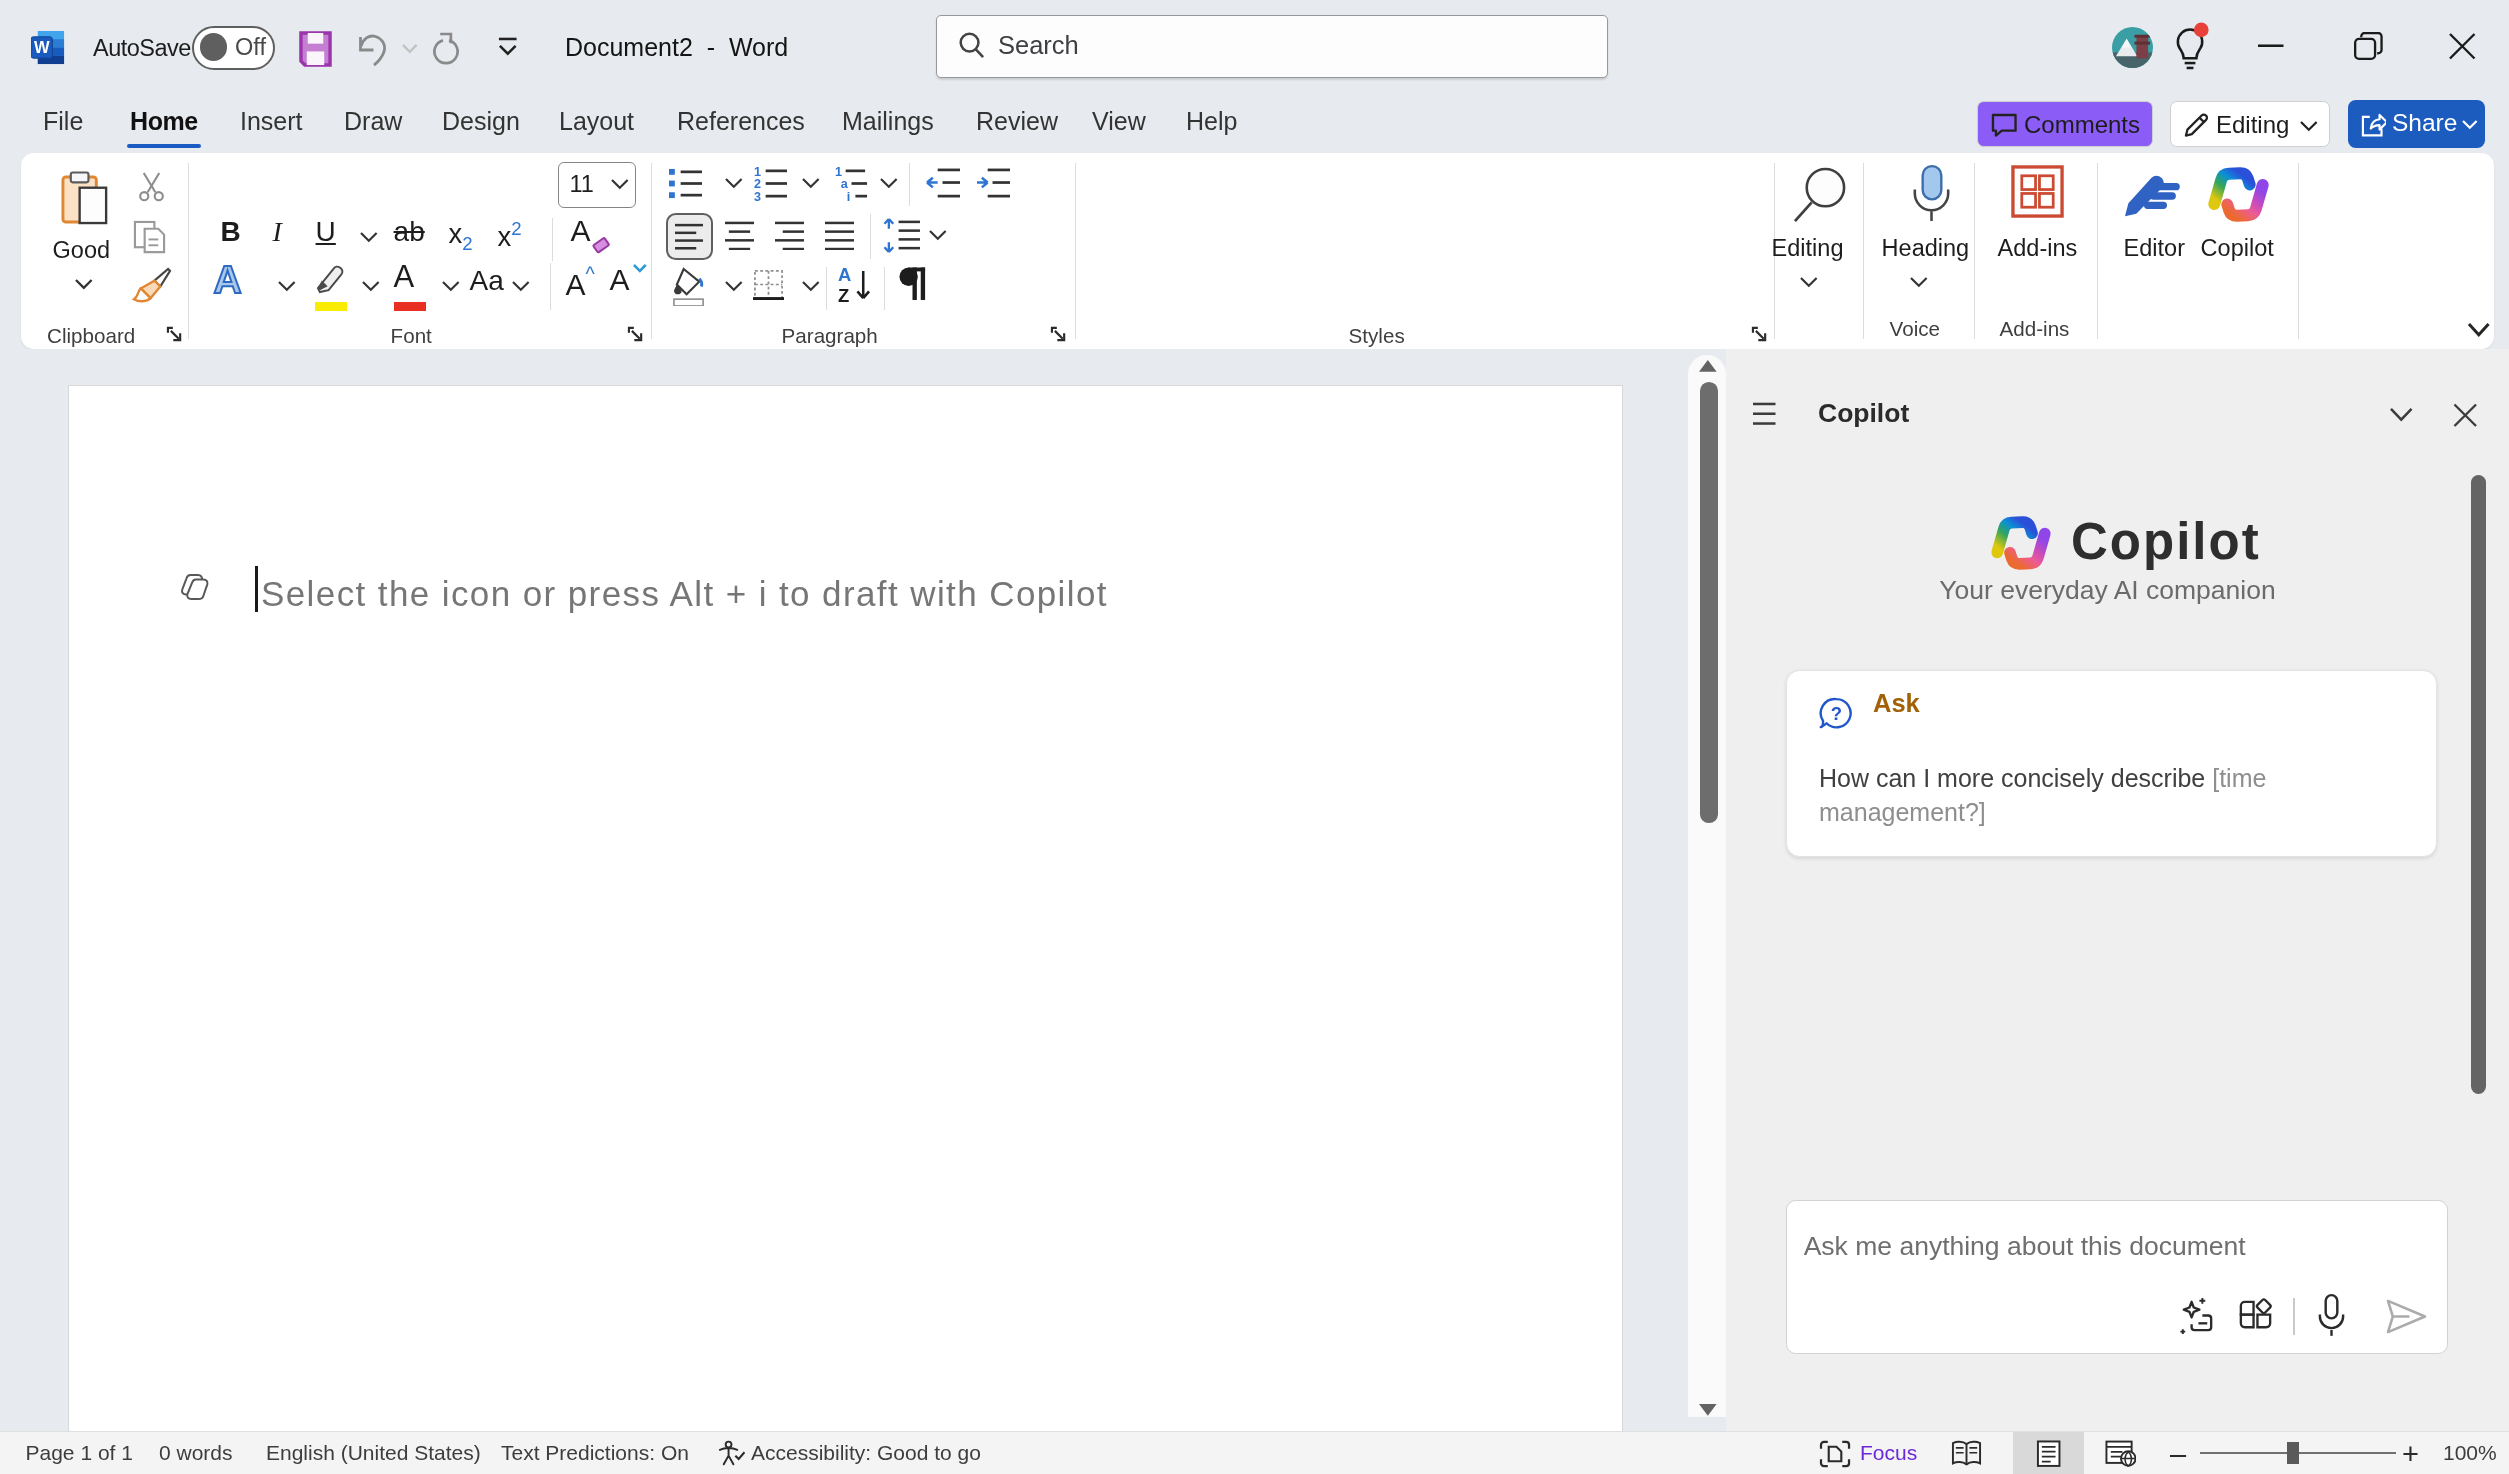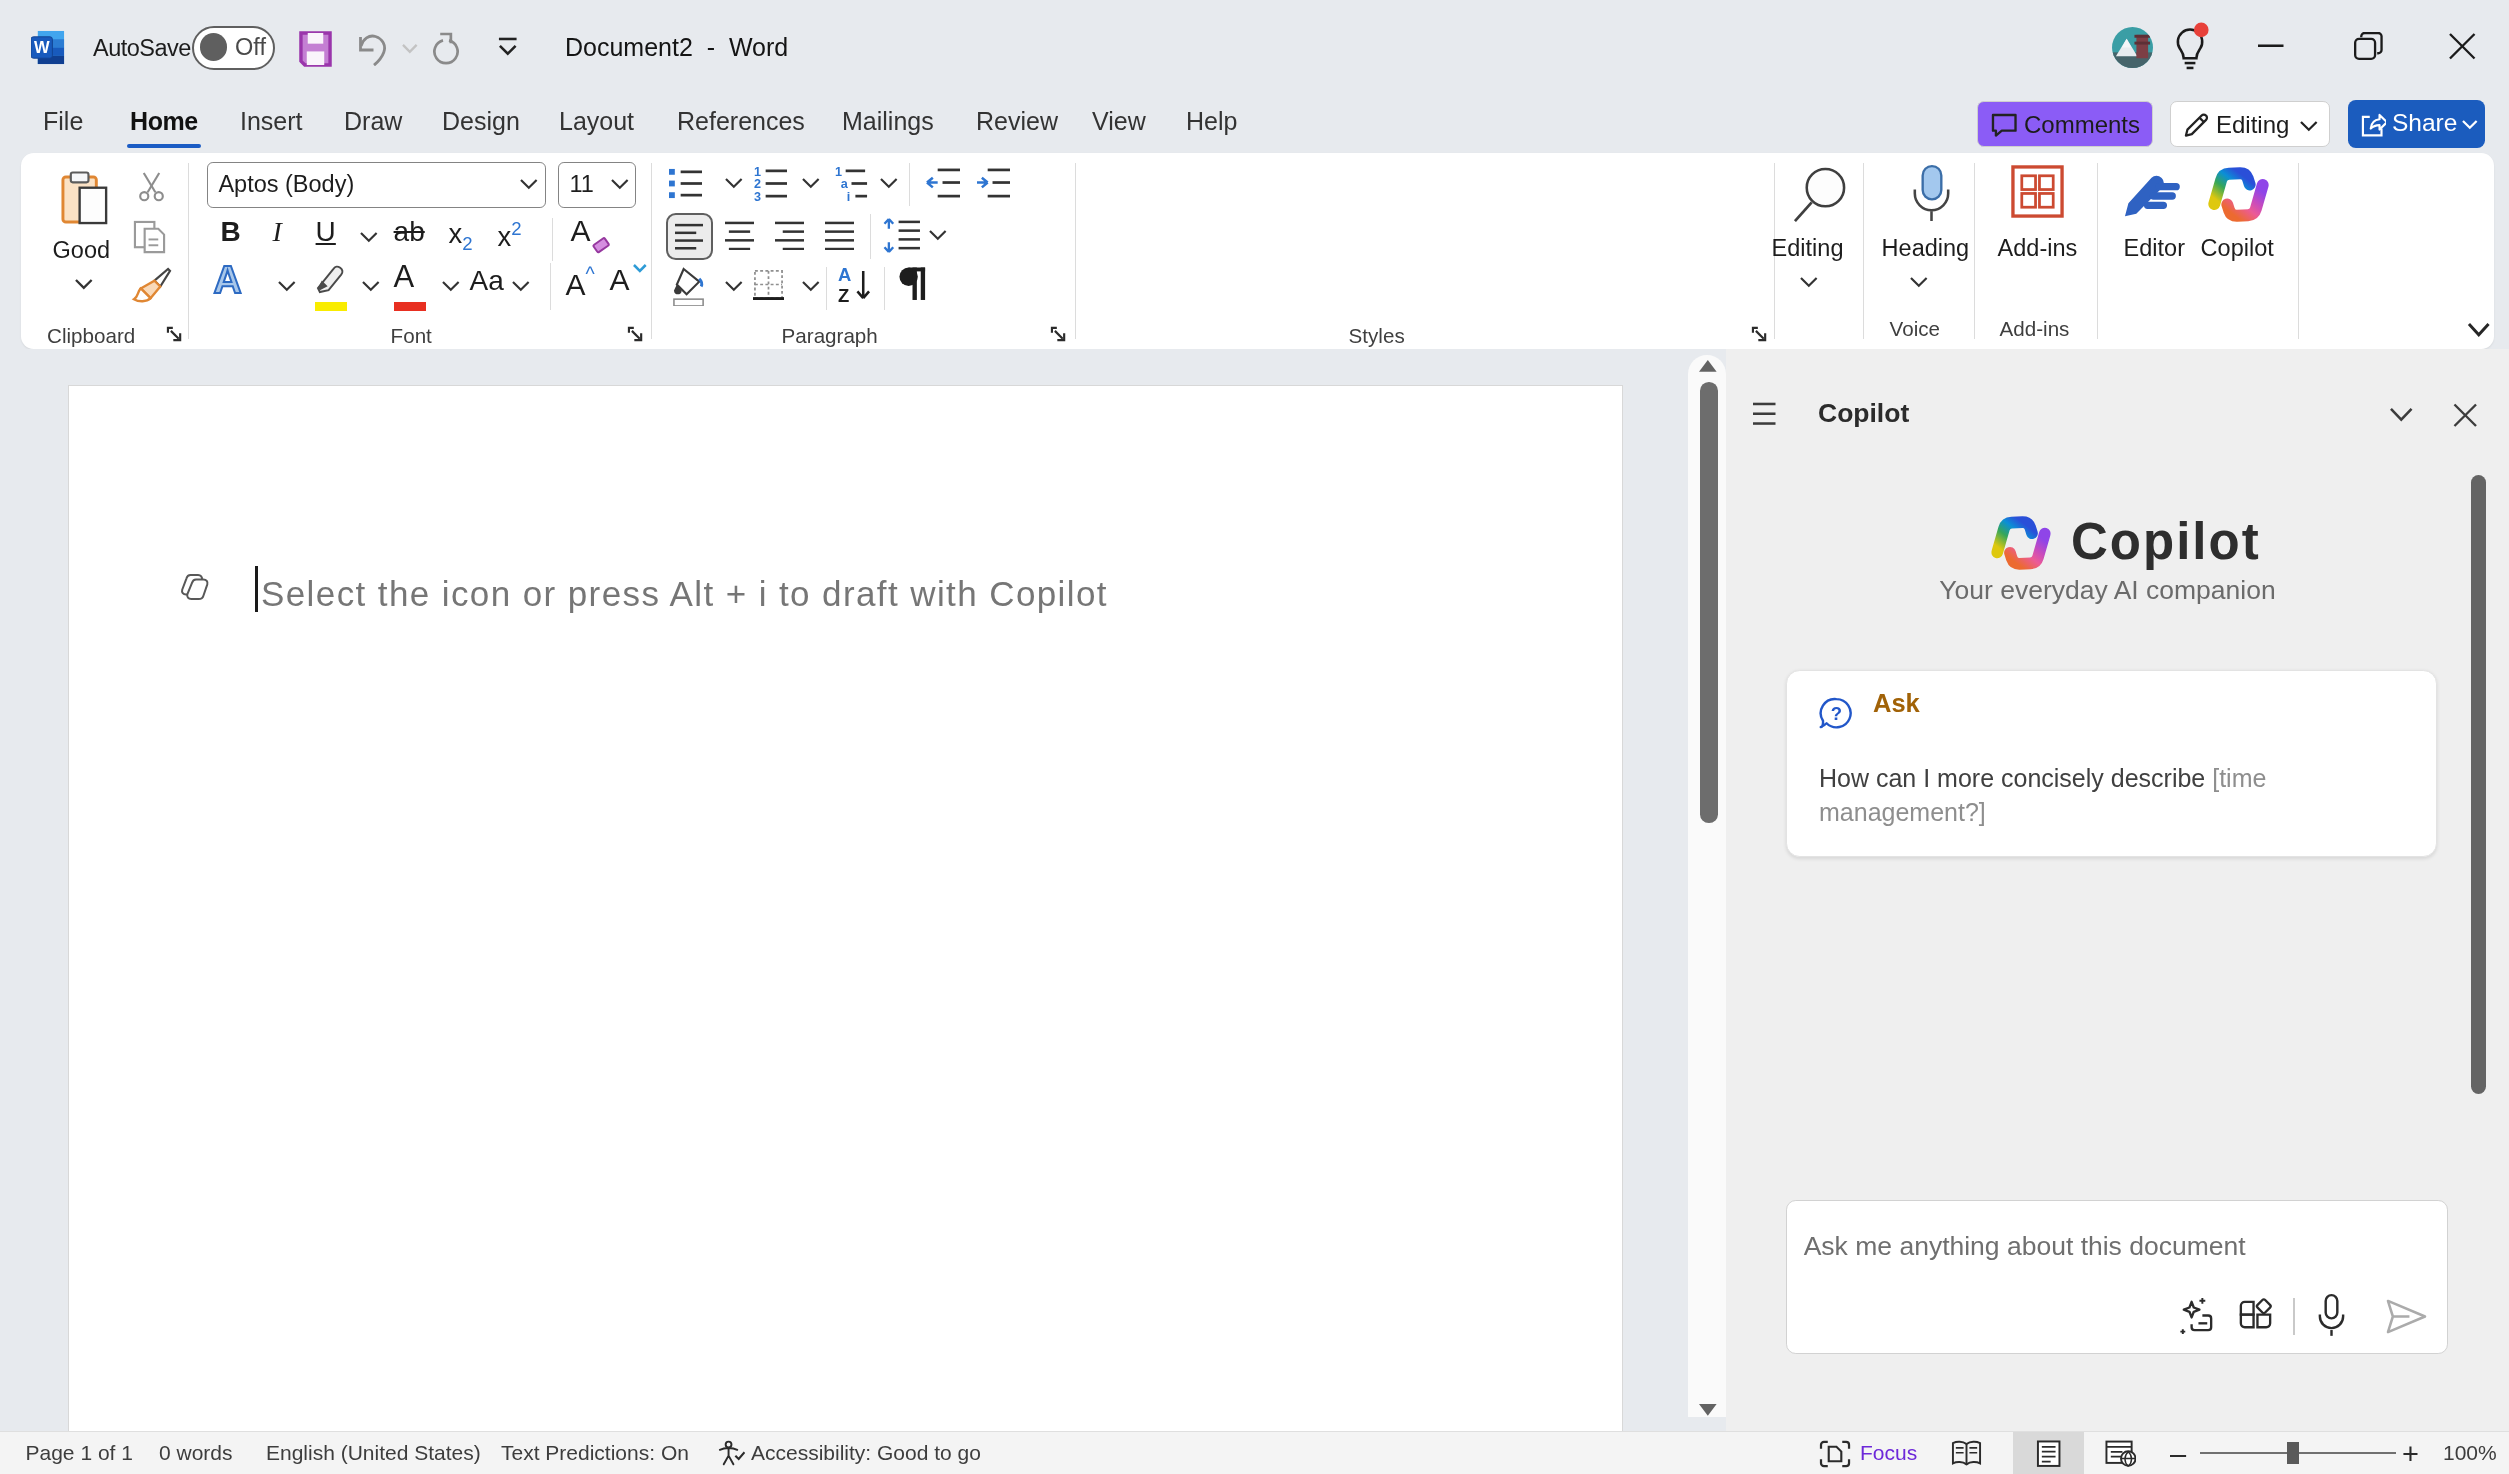--- a/index.html
+++ b/index.html
@@ -46,20 +46,27 @@
     <path d="M8.5 2.5 H19.5 V12" fill="none" stroke="#8a8a8a" stroke-width="2.8"></path>
     <path d="M17.6 9.1 A12 12 0 1 1 11.4 9.1" fill="none" stroke="#8a8a8a" stroke-width="2.8"></path>
   </svg>
 
   <svg class="abs" style="left:495px;top:37px;" width="25.5" height="21.6" viewBox="0 0 26 22">
     <line x1="4" y1="2" x2="22" y2="2" stroke="#222" stroke-width="2.6"></line>
     <path d="M5 9 l8 8 l8 -8" fill="none" stroke="#222" stroke-width="2.6"></path>
   </svg>
   <div class="abs" style="left:565px;top:33px;font-size:25px;color:#141414;">Document2&nbsp; -&nbsp; Word</div>
 
+  <div class="abs" style="left:936px;top:14.7px;width:672px;height:63px;background:#fdfdfe;border:1.5px solid #94979c;border-radius:4.9px;box-shadow:0 1.5px 2px rgba(0,0,0,0.12);">
+    <svg class="abs" style="left:19.6px;top:15.7px;" width="29" height="29" viewBox="0 0 30 30">
+      <circle cx="13" cy="12" r="9.2" fill="none" stroke="#434343" stroke-width="2.6"></circle>
+      <line x1="19.5" y1="19" x2="27" y2="27" stroke="#434343" stroke-width="2.6"></line>
+    </svg>
+    <div class="abs" style="left:61px;top:15.7px;font-size:25.5px;color:#3f4043;">Search</div>
+  </div>
 
   <svg class="abs" style="left:2112px;top:26.5px;" width="41" height="41" viewBox="0 0 42 42">
     <defs>
       <clipPath id="avc">
           <circle cx="21" cy="21" r="21"></circle>
         </clipPath>
     </defs>
     <g clip-path="url(#avc)">
       <rect width="42" height="42" fill="#3a9ea5"></rect>
       <rect y="26" width="42" height="16" fill="#46646a"></rect>
@@ -164,26 +171,20 @@
     <path d="M10 22 C6 26 8 30 3 33 C8 36 16 36 20 32 z" fill="#fff" stroke="#e08733" stroke-width="2.4"></path>
   </svg>
   <div class="abs" style="left:26.5px;top:171px;font-size:20.6px;color:#3f3f3f;">Clipboard</div>
   <svg class="abs" style="left:144px;top:172px;" width="18.6" height="18.6" viewBox="0 0 19 19">
     <path d="M3 8 v-5 h5" fill="none" stroke="#2b2b2b" stroke-width="2.2"></path>
     <line x1="6" y1="6" x2="14" y2="14" stroke="#2b2b2b" stroke-width="2.2"></line>
     <path d="M15.5 8.5 v7 h-7" fill="none" stroke="#2b2b2b" stroke-width="2.2"></path>
   </svg>
   <div class="abs" style="left:167px;top:9.8px;width:1.5px;height:176px;background:#dcdcdc;"></div>
 
-  <div class="abs" style="left:186px;top:8.8px;width:339px;height:46px;border:1.8px solid #848484;border-radius:5.9px;background:#fff;">
-    <div class="abs" style="left:10.8px;top:7.8px;font-size:23.5px;color:#1d1d1d;">Aptos (Body)</div>
-    <svg class="abs" style="left:311px;top:15.7px;" width="19.6" height="13.7" viewBox="0 0 20 14">
-        <path d="M2 2 l8 8 l8 -8" fill="none" stroke="#333" stroke-width="2.2"></path>
-      </svg>
-  </div>
   <div class="abs" style="left:537px;top:8.8px;width:78px;height:46px;border:1.8px solid #848484;border-radius:5.9px;background:#fff;">
     <div class="abs" style="left:10.8px;top:7.8px;font-size:23.5px;color:#1d1d1d;">11</div>
     <svg class="abs" style="left:51px;top:15.7px;" width="19.6" height="13.7" viewBox="0 0 20 14">
         <path d="M2 2 l8 8 l8 -8" fill="none" stroke="#333" stroke-width="2.2"></path>
       </svg>
   </div>
   <div class="abs" style="left:200px;top:63px;font-size:28px;font-weight:bold;color:#1d1d1d;">B</div>
   <div class="abs" style="left:252px;top:63px;font-size:28px;font-style:italic;font-family:'Liberation Serif',serif;color:#1d1d1d;">I</div>
   <div class="abs" style="left:295px;top:63px;font-size:28px;text-decoration:underline;color:#1d1d1d;">U</div>
   <svg class="abs" style="left:338px;top:78px;" width="19.6" height="13.7" viewBox="0 0 20 14">

